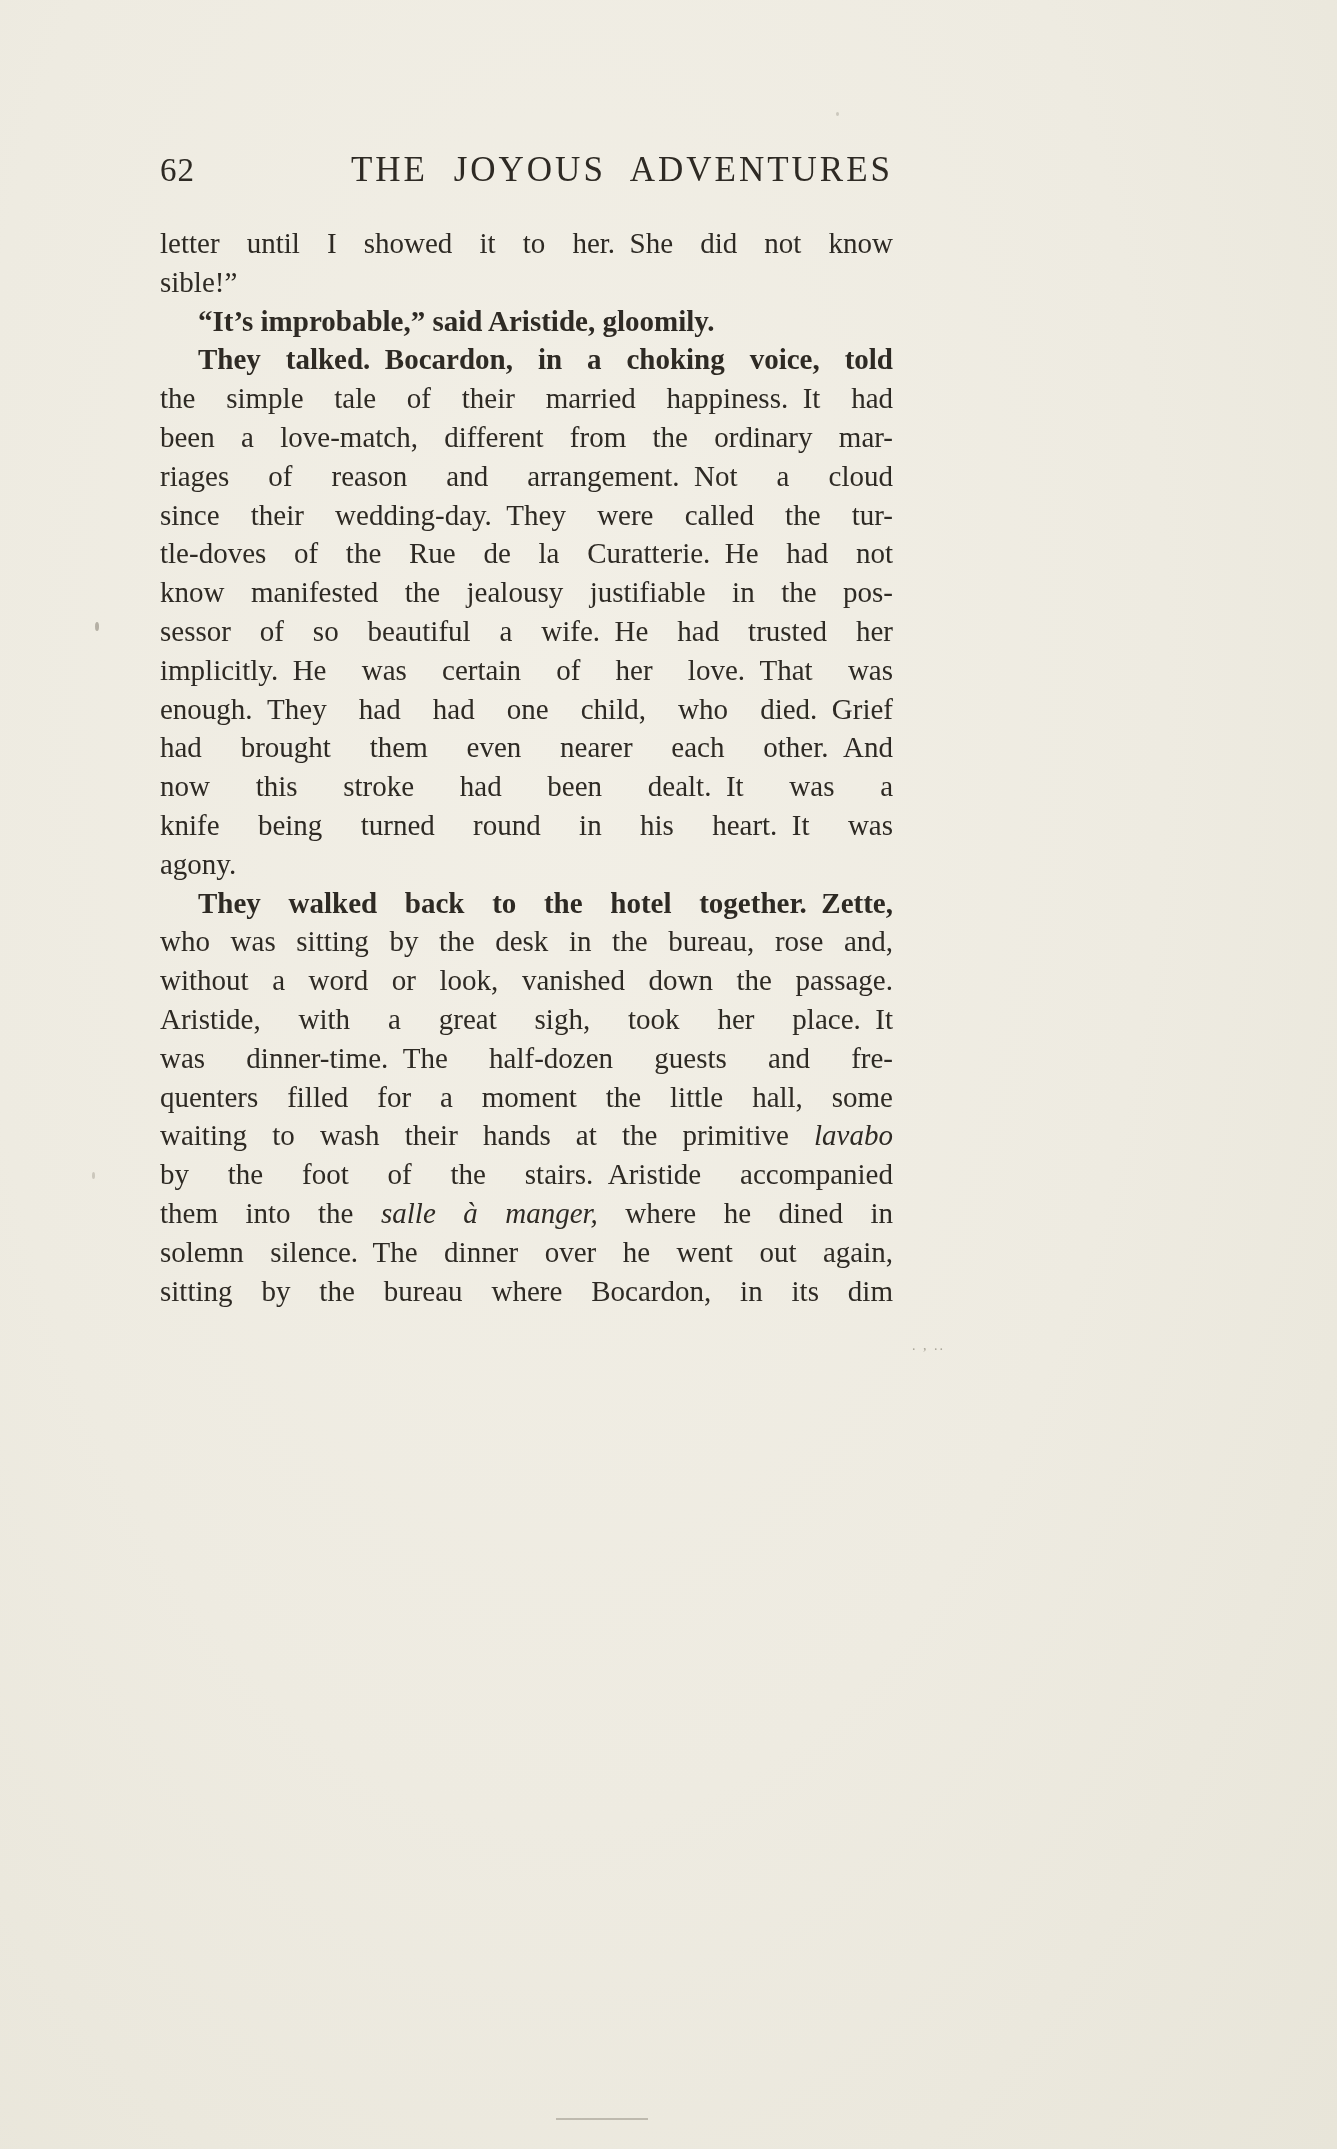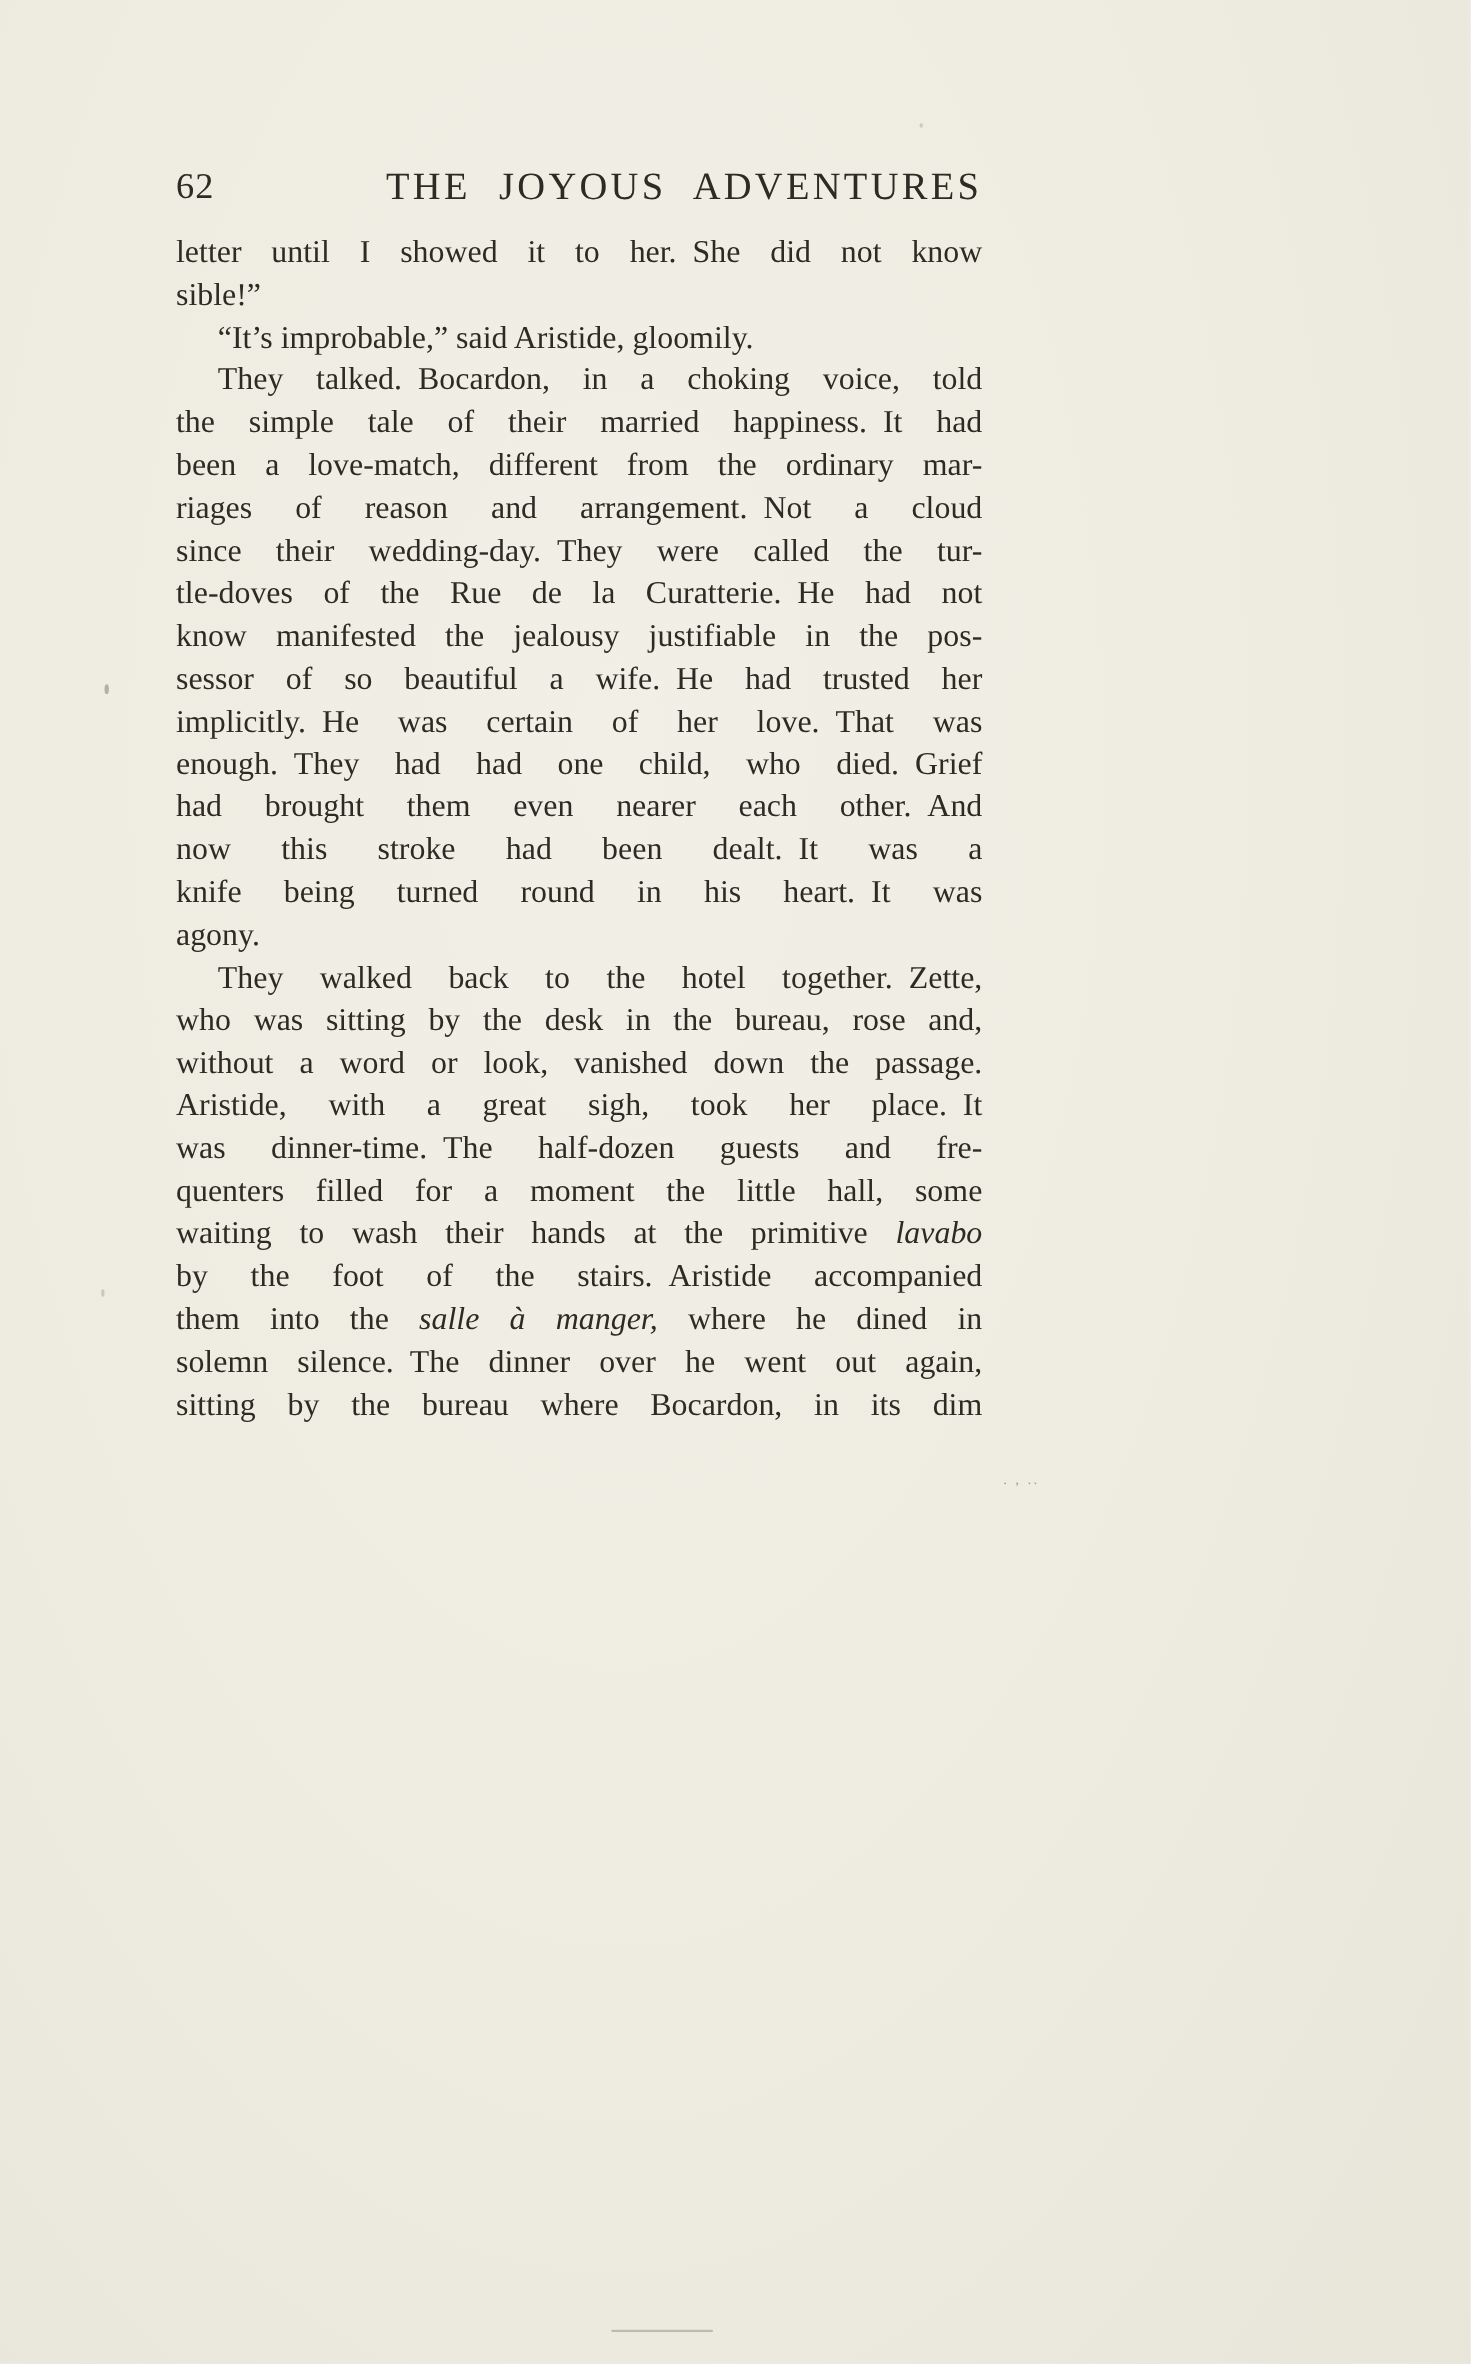--- a/index.html
+++ b/index.html
@@ -18,21 +18,21 @@
   .content {
     position: absolute;
     left: 160px;
     top: 148px;
     width: 733px;
   }
   .hdr {
     position: relative;
     height: 44px;
     line-height: 44px;
-    margin-bottom: 18px;
+    margin-bottom: 32px;
   }
   .hdr .pgnum {
     position: absolute;
     left: 0;
     top: 0;
     font-size: 33px;
     letter-spacing: 1px;
   }
   .hdr .rtitle {
     display: block;
@@ -48,21 +48,21 @@
     line-height: 38.8px;
     height: 38.8px;
     text-align: justify;
     text-align-last: left;
     white-space: nowrap;
   }
   .line.j {
     text-align-last: justify;
     white-space: normal;
   }
-  .line.indent { padding-left: 38px; }
+  .line.indent { padding-left: 38px; font-weight: bold; }
   .it { font-style: italic; }
 
   
   .speck {
     position: absolute;
     background: rgba(110, 104, 90, 0.45);
     border-radius: 50%;
   }
   .speck.s1 { left: 95px;  top: 622px;  width: 4px; height: 9px; }
   .speck.s2 { left: 92px;  top: 1172px; width: 3px; height: 7px; opacity: .6; }

